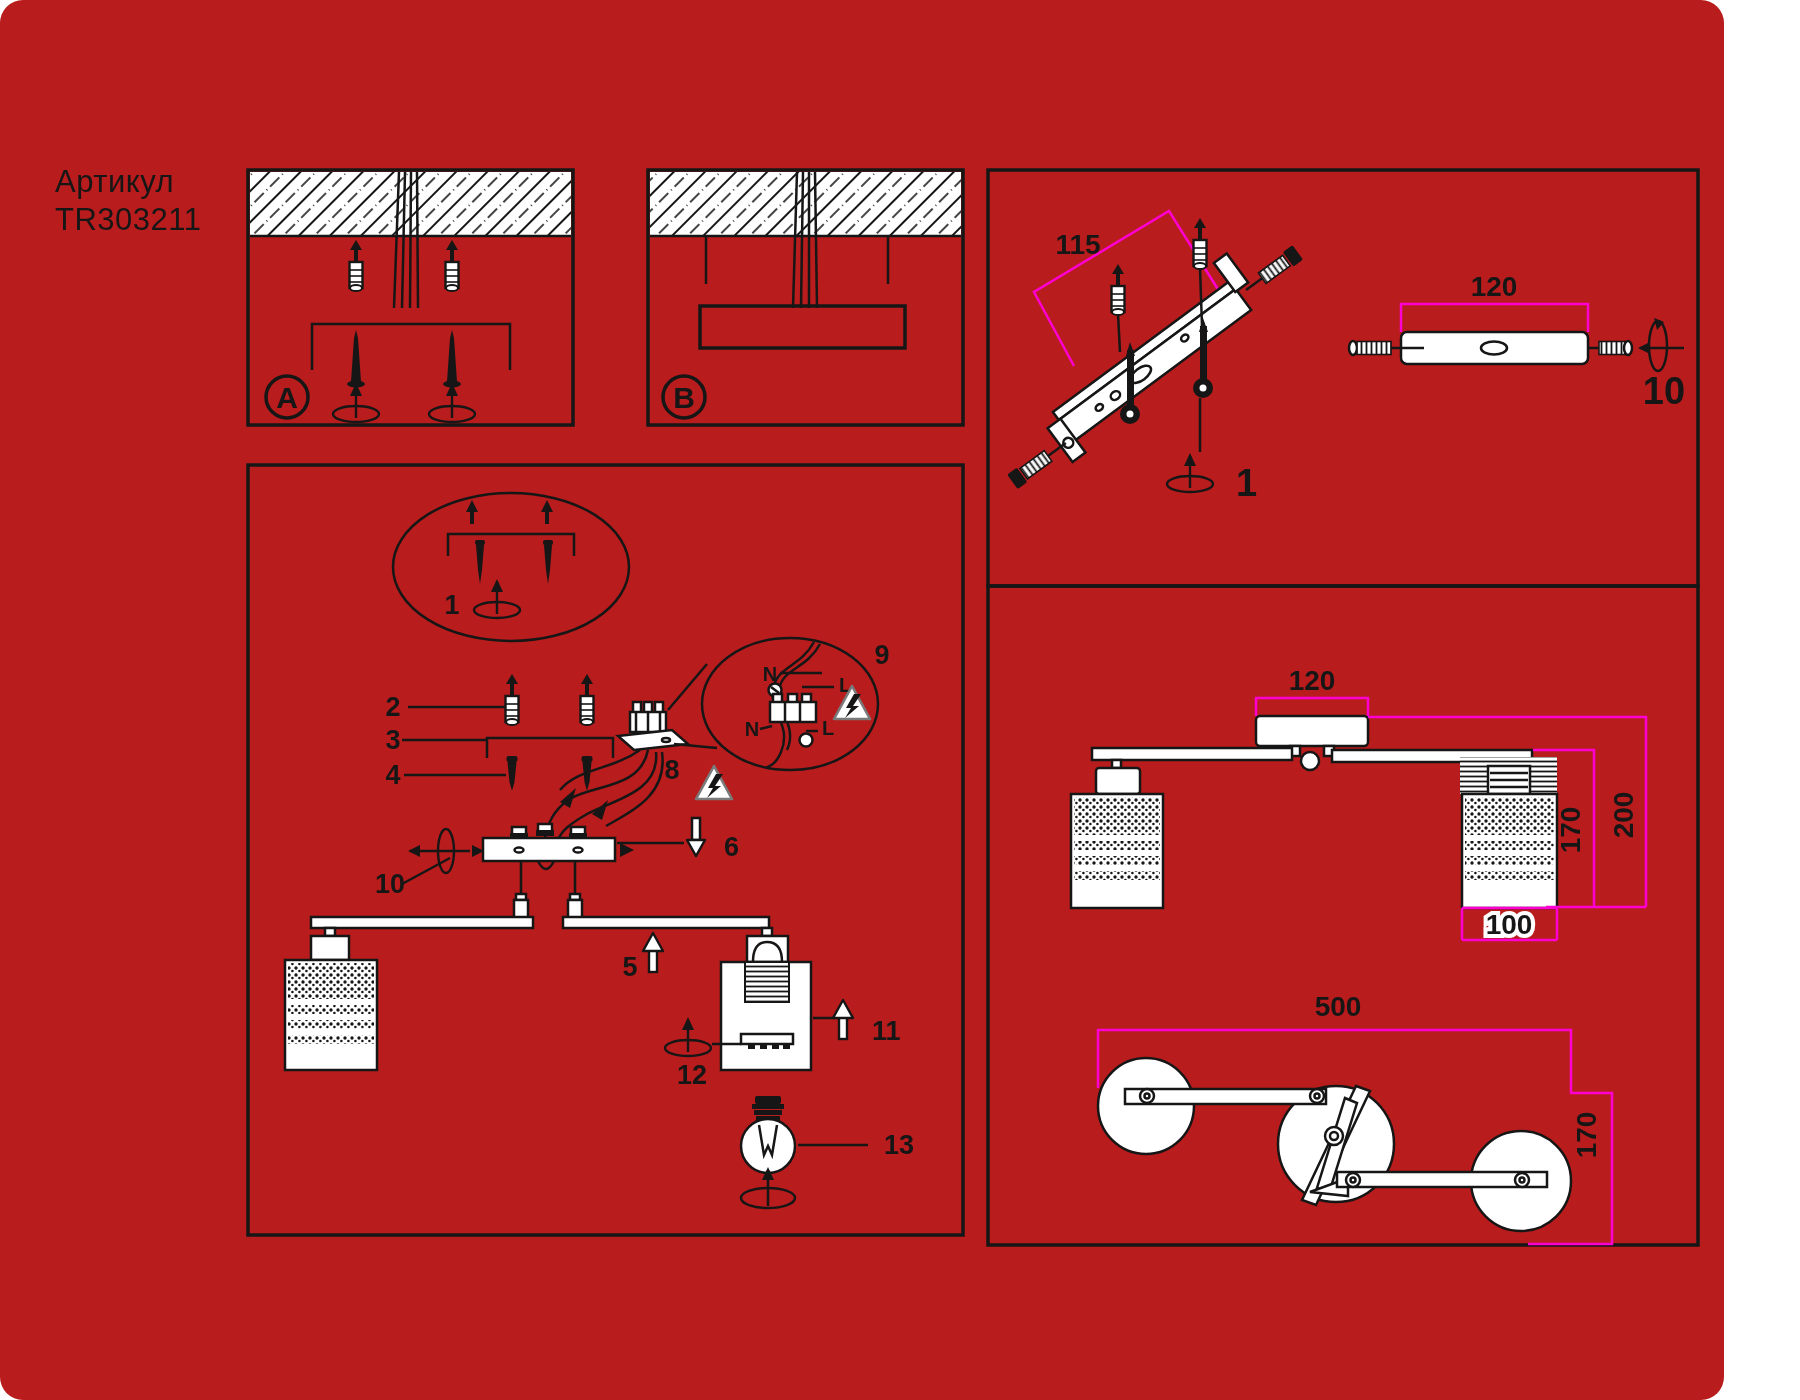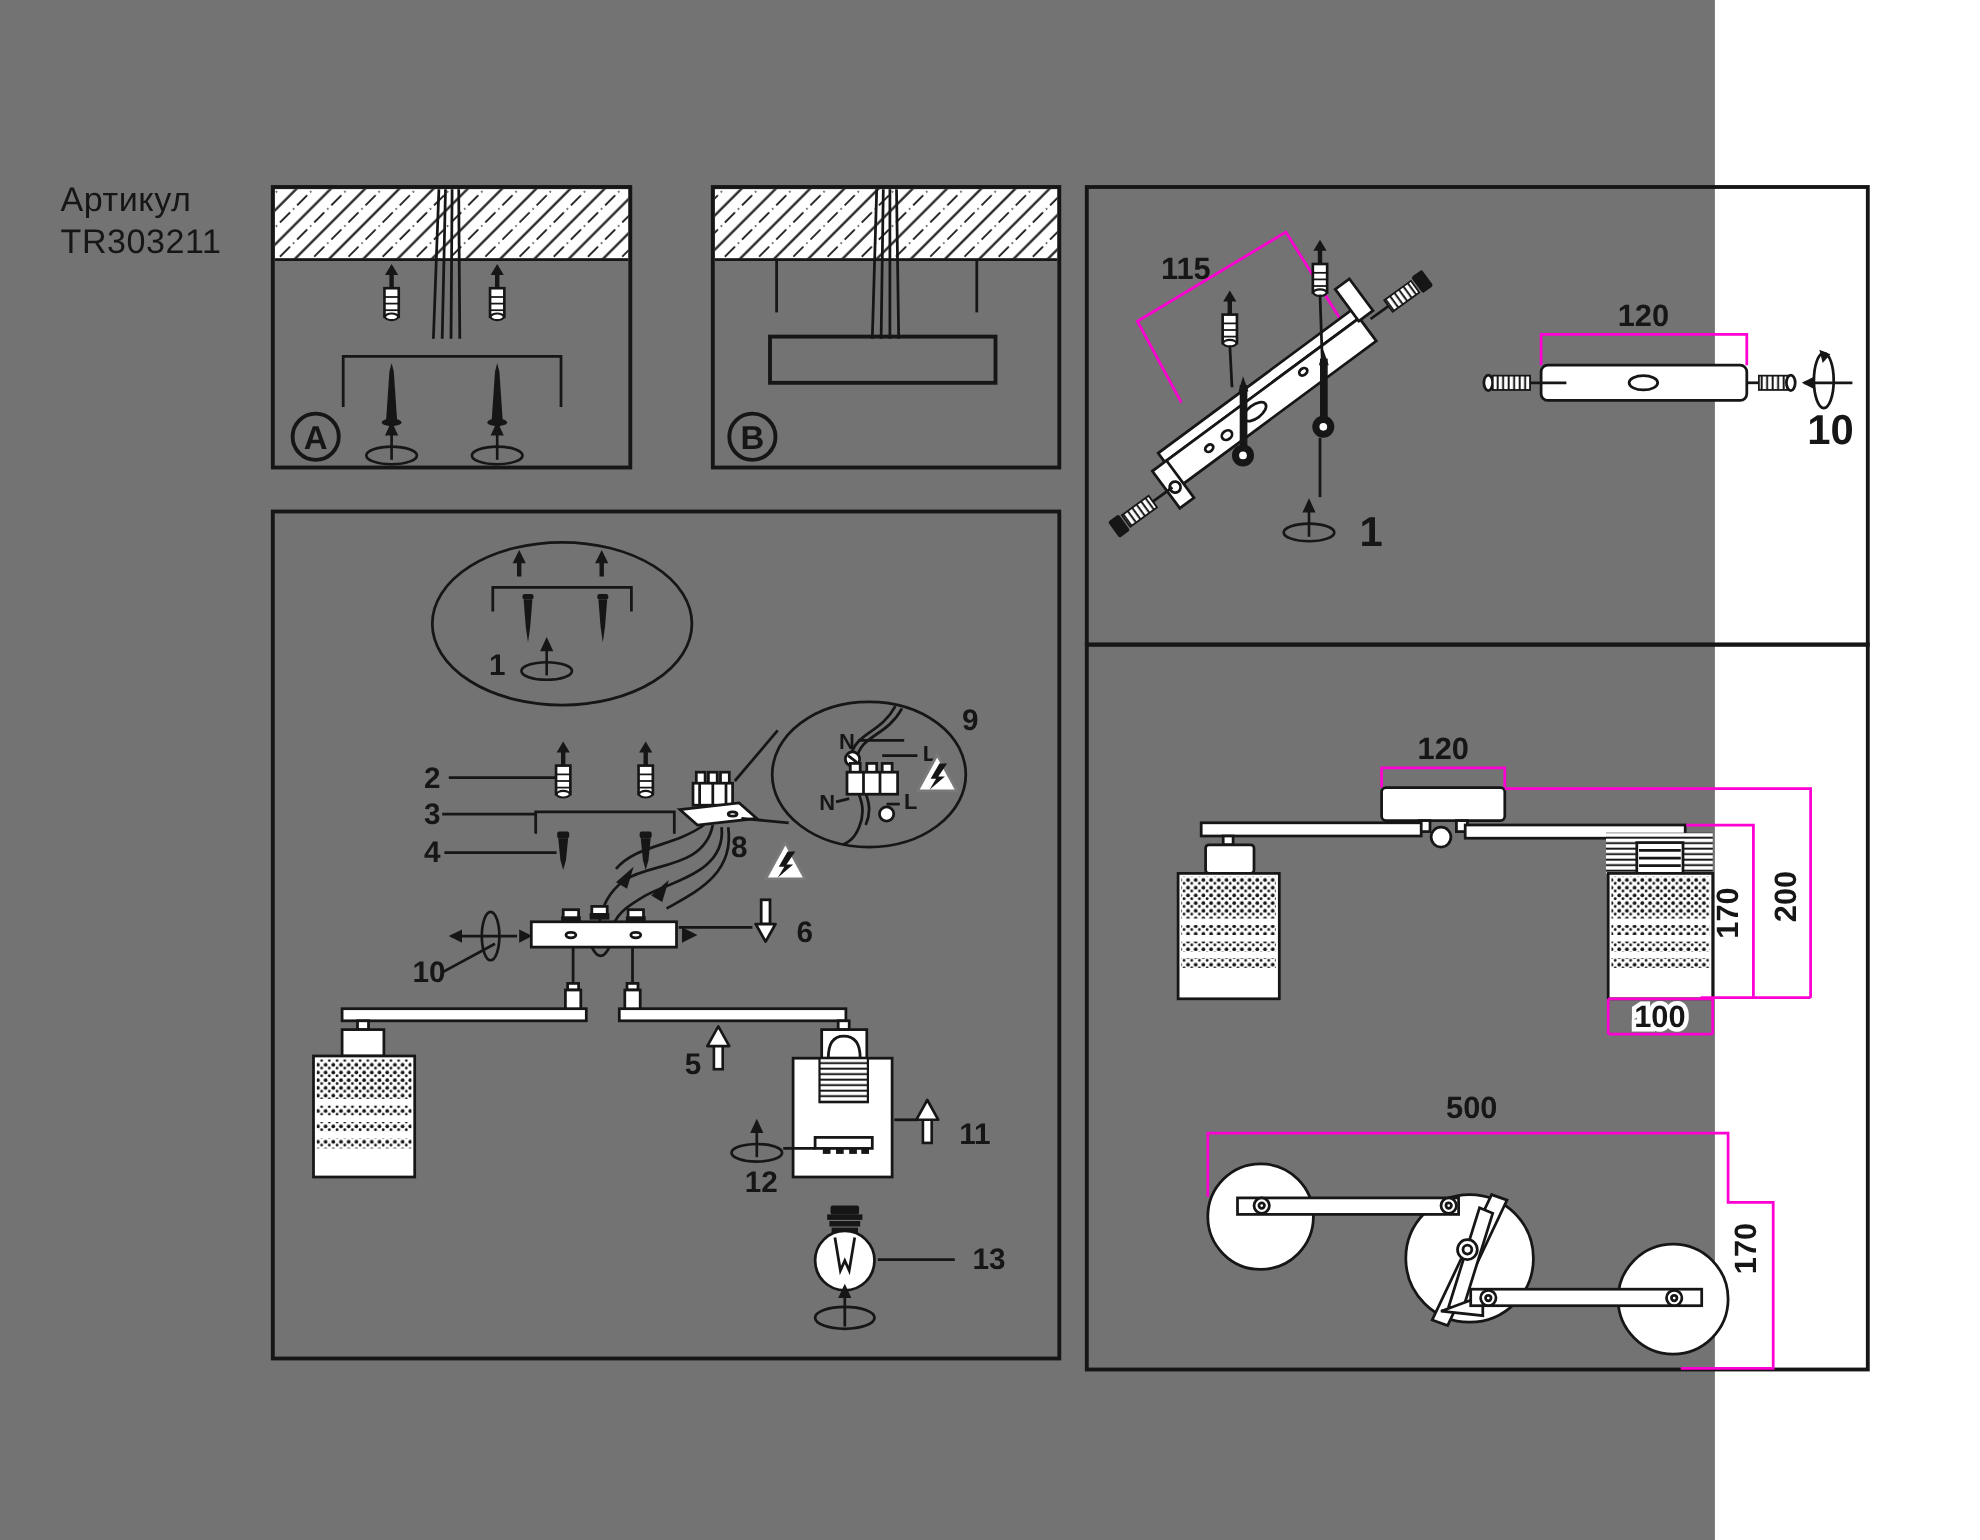--- a/index.html
+++ b/index.html
@@ -1,16 +1,16 @@
 <!DOCTYPE html>
 <html><head>
 <meta charset="utf-8">
 <style>
   html,body{margin:0;padding:0;background:#fff;}
-  .sheet{position:relative;width:1559px;height:1400px;background:#737373;font-family:"Liberation Sans",sans-serif;}
+  .sheet{position:relative;width:1724px;height:1400px;background:#b91c1c;font-family:"Liberation Sans",sans-serif;border-radius:23px;}
   svg{position:absolute;left:0;top:0;}
   .ln{stroke:#161616;fill:none;stroke-width:2.5;}
   .box{stroke:#161616;fill:none;stroke-width:3.5;}
   .fw{fill:#fff;stroke:#161616;stroke-width:2.5;}
   .fb{fill:#161616;stroke:none;}
   .mg{stroke:#ff00d2;fill:none;stroke-width:2.5;}
   .txt{font:700 27px "Liberation Sans",sans-serif;fill:#161616;}
   .txt20{font:700 20px "Liberation Sans",sans-serif;fill:#161616;}
   .big{font:700 38px "Liberation Sans",sans-serif;fill:#161616;}
   .dim{font:700 28px "Liberation Sans",sans-serif;fill:#161616;}

